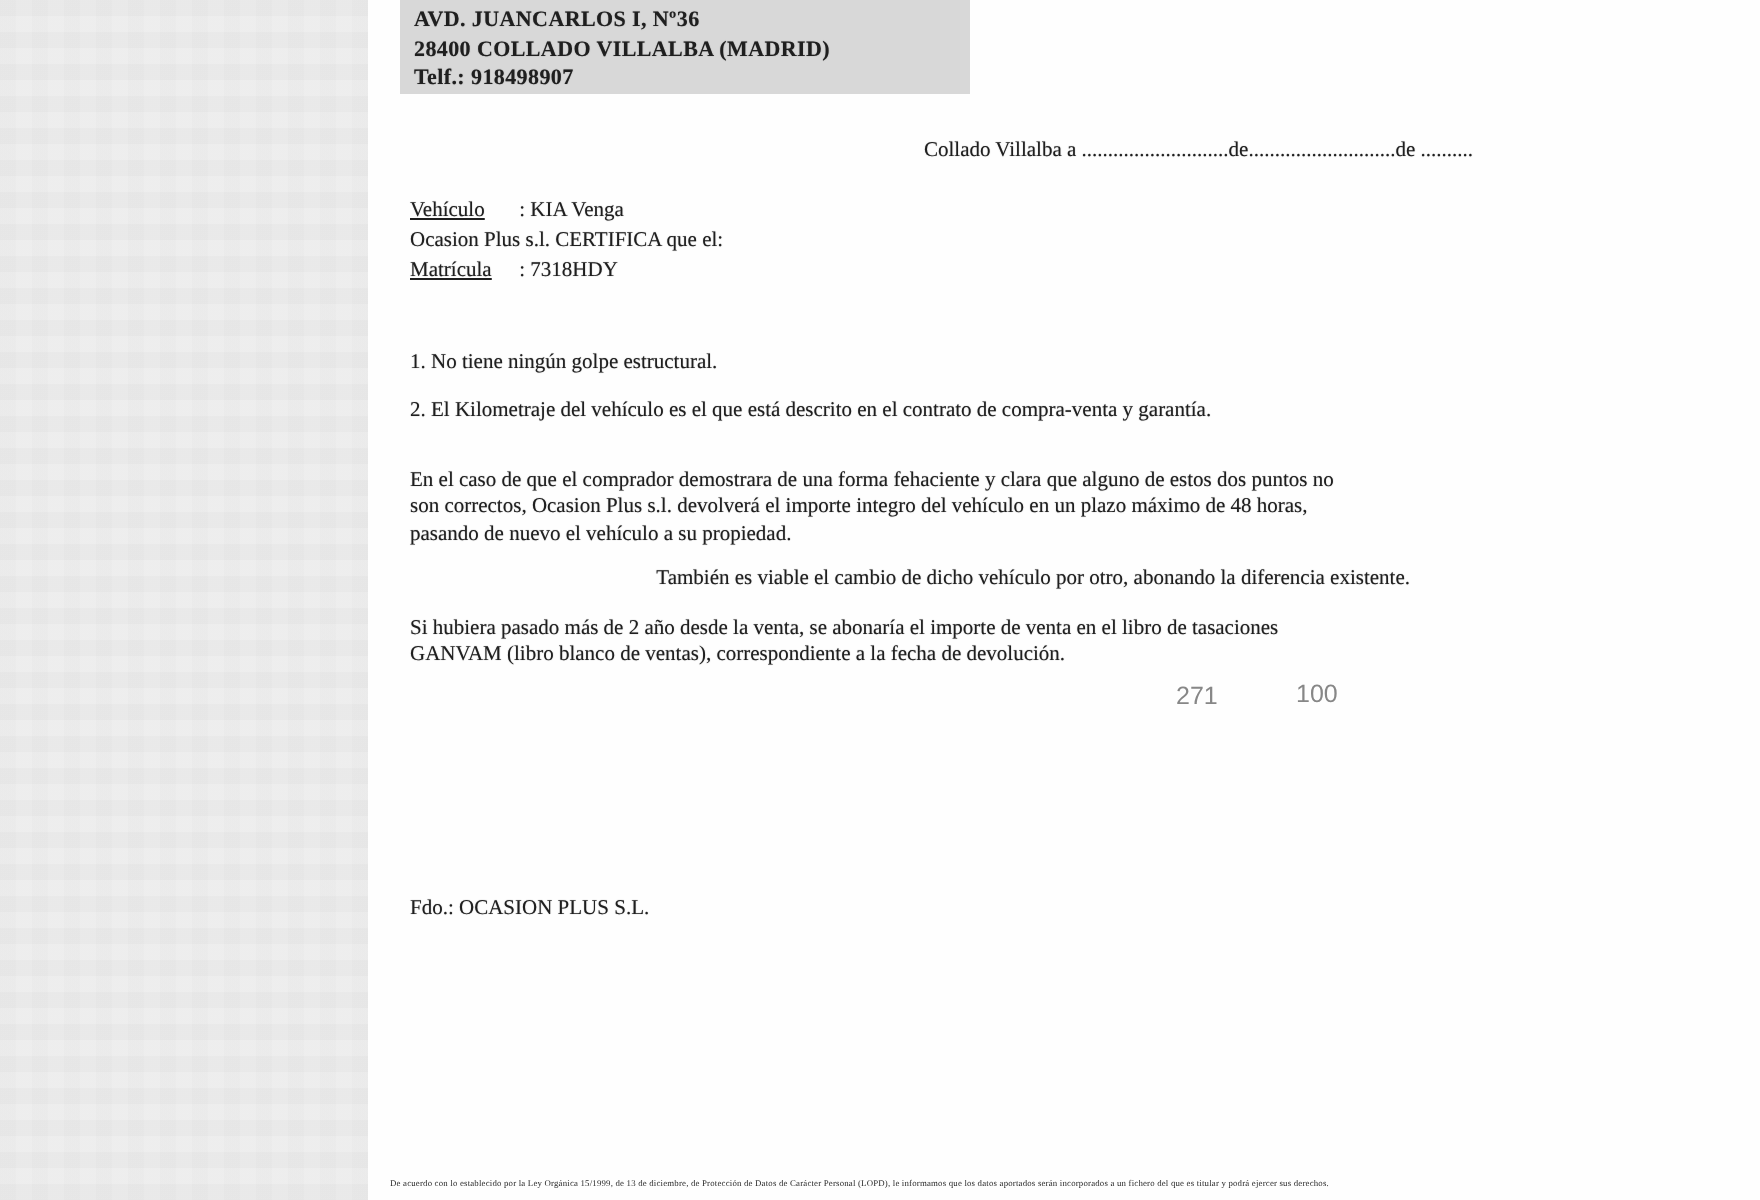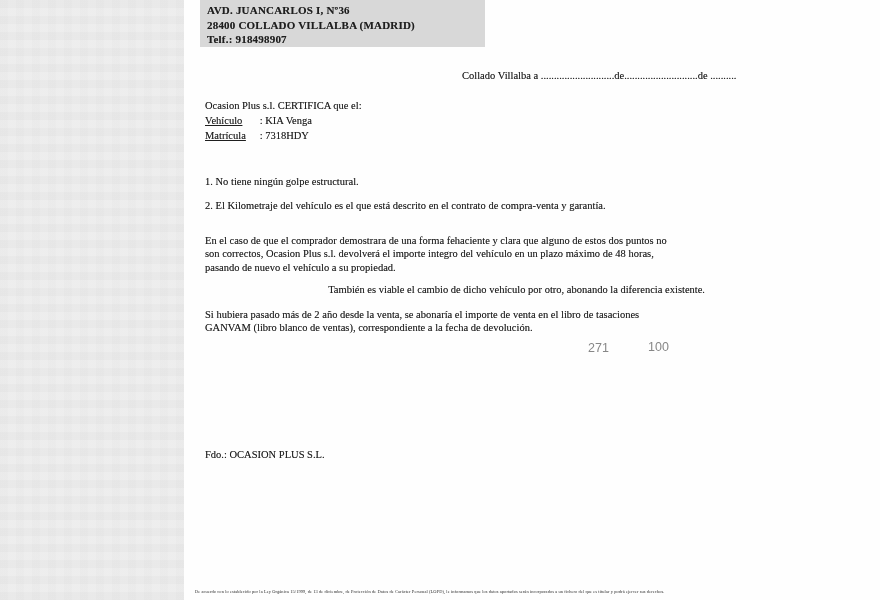--- a/index.html
+++ b/index.html
@@ -101,25 +101,25 @@
 
     <div class="header-block scan-text">
       <div class="hline">AVD. JUANCARLOS I, Nº36</div>
       <div class="hline">28400 COLLADO VILLALBA (MADRID)</div>
       <div class="hline">Telf.: 918498907</div>
     </div>
 
     <div class="date-line scan-text">Collado Villalba a ............................de............................de ..........</div>
 
     <div class="cert-block scan-text">
-      <div class="cert-row">Ocasion Plus s.l. CERTIFICA que el:</div>
       <div class="cert-row">
         <span class="cert-label">Vehículo</span>
         <span>: KIA Venga</span>
       </div>
+      <div class="cert-row">Ocasion Plus s.l. CERTIFICA que el:</div>
       <div class="cert-row">
         <span class="cert-label">Matrícula</span>
         <span>: 7318HDY</span>
       </div>
     </div>
 
     <div class="points scan-text">
       <div class="point">1. No tiene ningún golpe estructural.</div>
       <div class="point">2. El Kilometraje del vehículo es el que está descrito en el contrato de compra-venta y garantía.</div>
     </div>

